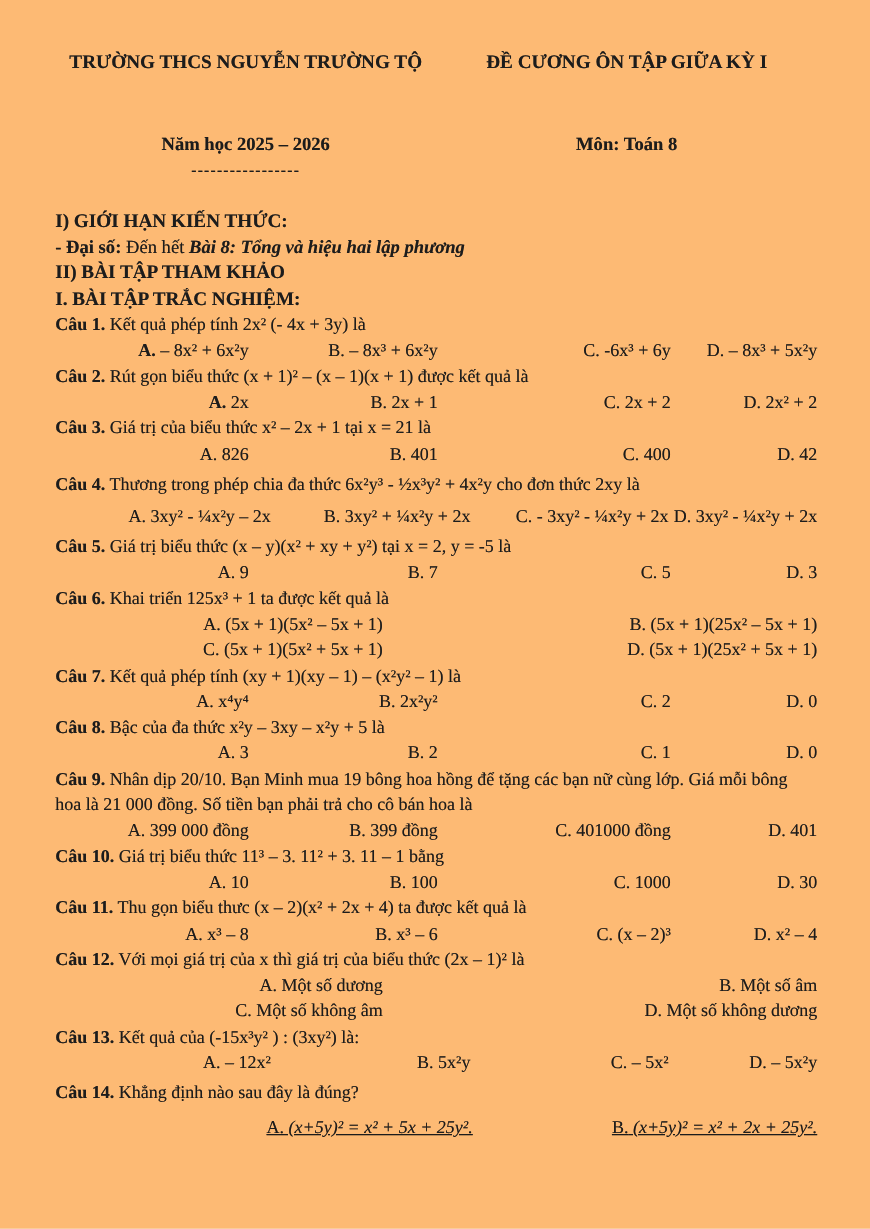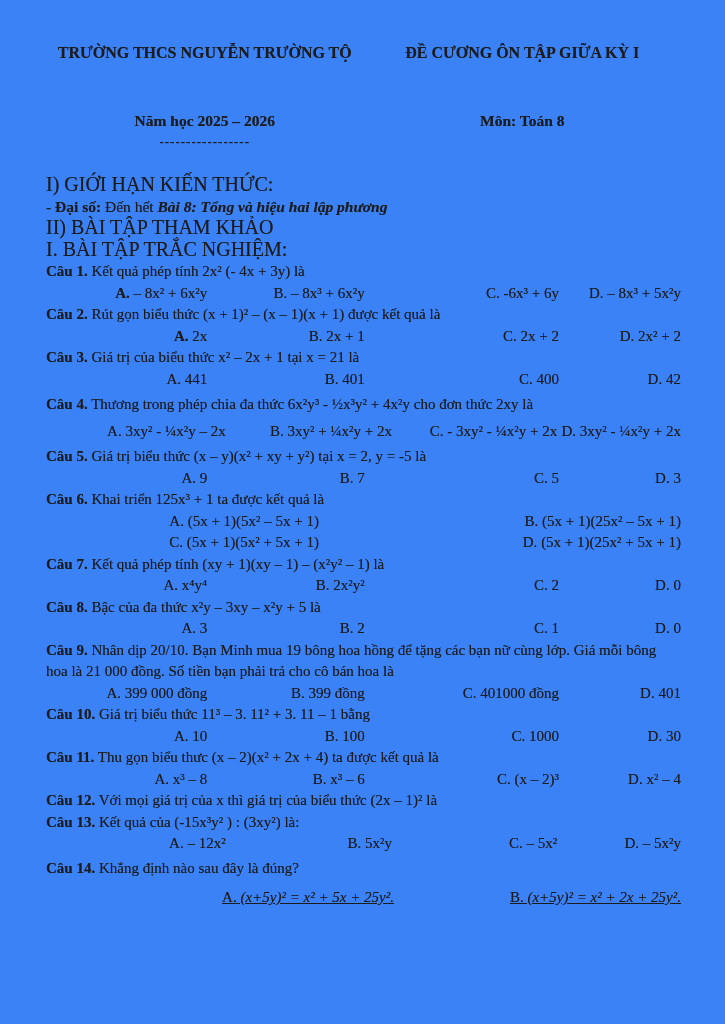--- a/index.html
+++ b/index.html
@@ -5,36 +5,36 @@
   html,body{margin:0;padding:0;}
   body{
     width:725px;height:1024px;
     background:#f2f2f2;
     font-family:"Liberation Serif","DejaVu Serif",serif;
     -webkit-font-smoothing:antialiased;
   }
   .page{
     position:relative;
     width:725px;height:1024px;
-    background:#3b82f6;
+    background:#fdba74;
     color:#1c1c1c;
     box-sizing:border-box;
     padding:42px 44px 0 46px;
     overflow:hidden;
     text-shadow:0 0 .5px rgba(20,20,20,.55);
   }
   
   .hdr{display:flex;width:100%;}
   .hdr-left,.hdr-right{flex:1;text-align:center;}
   .hdr-line1{font-weight:bold;font-size:16px;line-height:21px;}
   .hdr-line2{font-weight:bold;font-size:15.5px;line-height:22px;margin-top:47px;}
   .hdr-dashes{font-weight:bold;font-size:13px;line-height:20px;letter-spacing:1px;}
   
   .outline{margin-top:22px;}
-  .h-bold{font-weight:normal;font-size:20px;line-height:21.5px;margin:0;}
+  .h-bold{font-weight:bold;font-size:16px;line-height:21.5px;margin:0;}
   .o-line{font-size:15.5px;line-height:21.5px;margin:0;}
   .o-line b{font-weight:bold;}
   .o-line .bi{font-weight:bold;font-style:italic;margin-top:28px;}
   
   .quiz{margin-top:1px;}
   .q{margin:0;}
   .stem{margin:0;font-size:15px;line-height:21.5px;}
   .stem .qlabel{font-weight:bold;}
   .opts{display:grid;font-size:15px;line-height:21.5px;}
   .cols4a{grid-template-columns:25.4% 24.8% 30.6% 19.2%;}
@@ -90,21 +90,21 @@
         <span class="opt"><span class="bl">A.</span><span> 2x</span></span>
         <span class="opt"><span>B.</span><span> 2x + 1</span></span>
         <span class="opt"><span>C.</span><span> 2x + 2</span></span>
         <span class="opt"><span>D.</span><span> 2x² + 2</span></span>
       </div>
     </div>
 
     <div class="q">
       <p class="stem"><b class="qlabel">Câu 3.</b><span> Giá trị của biểu thức x² – 2x + 1 tại x = 21 là</span></p>
       <div class="opts cols4a">
-        <span class="opt"><span>A.</span><span> 441</span></span>
+        <span class="opt"><span>A.</span><span> 826</span></span>
         <span class="opt"><span>B.</span><span> 401</span></span>
         <span class="opt"><span>C.</span><span> 400</span></span>
         <span class="opt"><span>D.</span><span> 42</span></span>
       </div>
     </div>
 
     <div class="q">
       <p class="stem q4pad"><b class="qlabel">Câu 4.</b><span> Thương trong phép chia đa thức 6x²y³ - ½x³y² + 4x²y cho đơn thức 2xy là</span></p>
       <div class="opts cols4b q4opts">
         <span class="opt"><span>A.</span><span> 3xy² - ¼x²y – 2x</span></span>
@@ -179,20 +179,26 @@
       <div class="opts cols4a">
         <span class="opt"><span>A.</span><span> x³ – 8</span></span>
         <span class="opt"><span>B.</span><span> x³ – 6</span></span>
         <span class="opt"><span>C.</span><span> (x – 2)³</span></span>
         <span class="opt"><span>D.</span><span> x² – 4</span></span>
       </div>
     </div>
 
     <div class="q">
       <p class="stem"><b class="qlabel">Câu 12.</b><span> Với mọi giá trị của x thì giá trị của biểu thức (2x – 1)² là</span></p>
+      <div class="opts cols2a">
+        <span class="opt"><span>A.</span><span> Một số dương</span></span>
+        <span class="opt"><span>B.</span><span> Một số âm</span></span>
+        <span class="opt"><span>C.</span><span> Một số không âm</span></span>
+        <span class="opt"><span>D.</span><span> Một số không dương</span></span>
+      </div>
     </div>
 
     <div class="q">
       <p class="stem"><b class="qlabel">Câu 13.</b><span> Kết quả của (-15x³y² ) : (3xy²) là:</span></p>
       <div class="opts cols4b">
         <span class="opt"><span>A.</span><span> – 12x²</span></span>
         <span class="opt"><span>B.</span><span> 5x²y</span></span>
         <span class="opt"><span>C.</span><span> – 5x²</span></span>
         <span class="opt"><span>D.</span><span> – 5x²y</span></span>
       </div>

